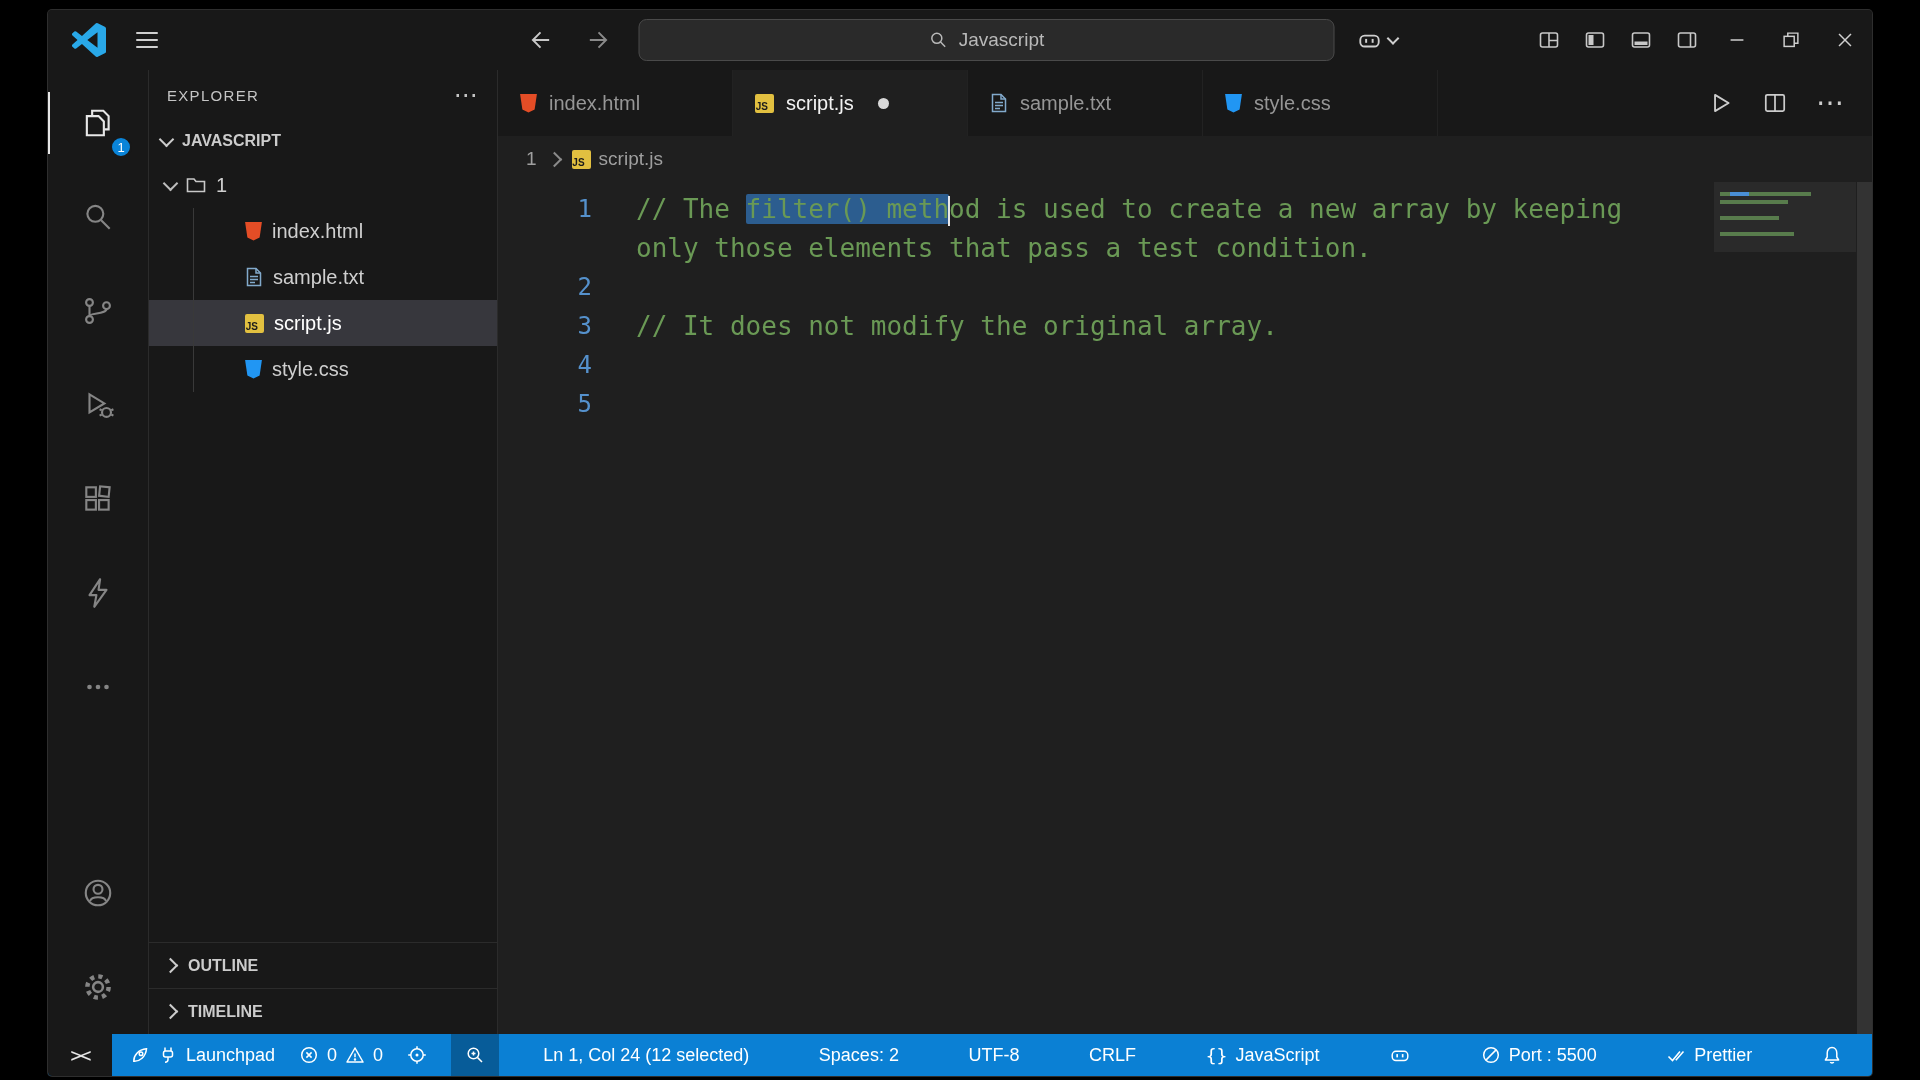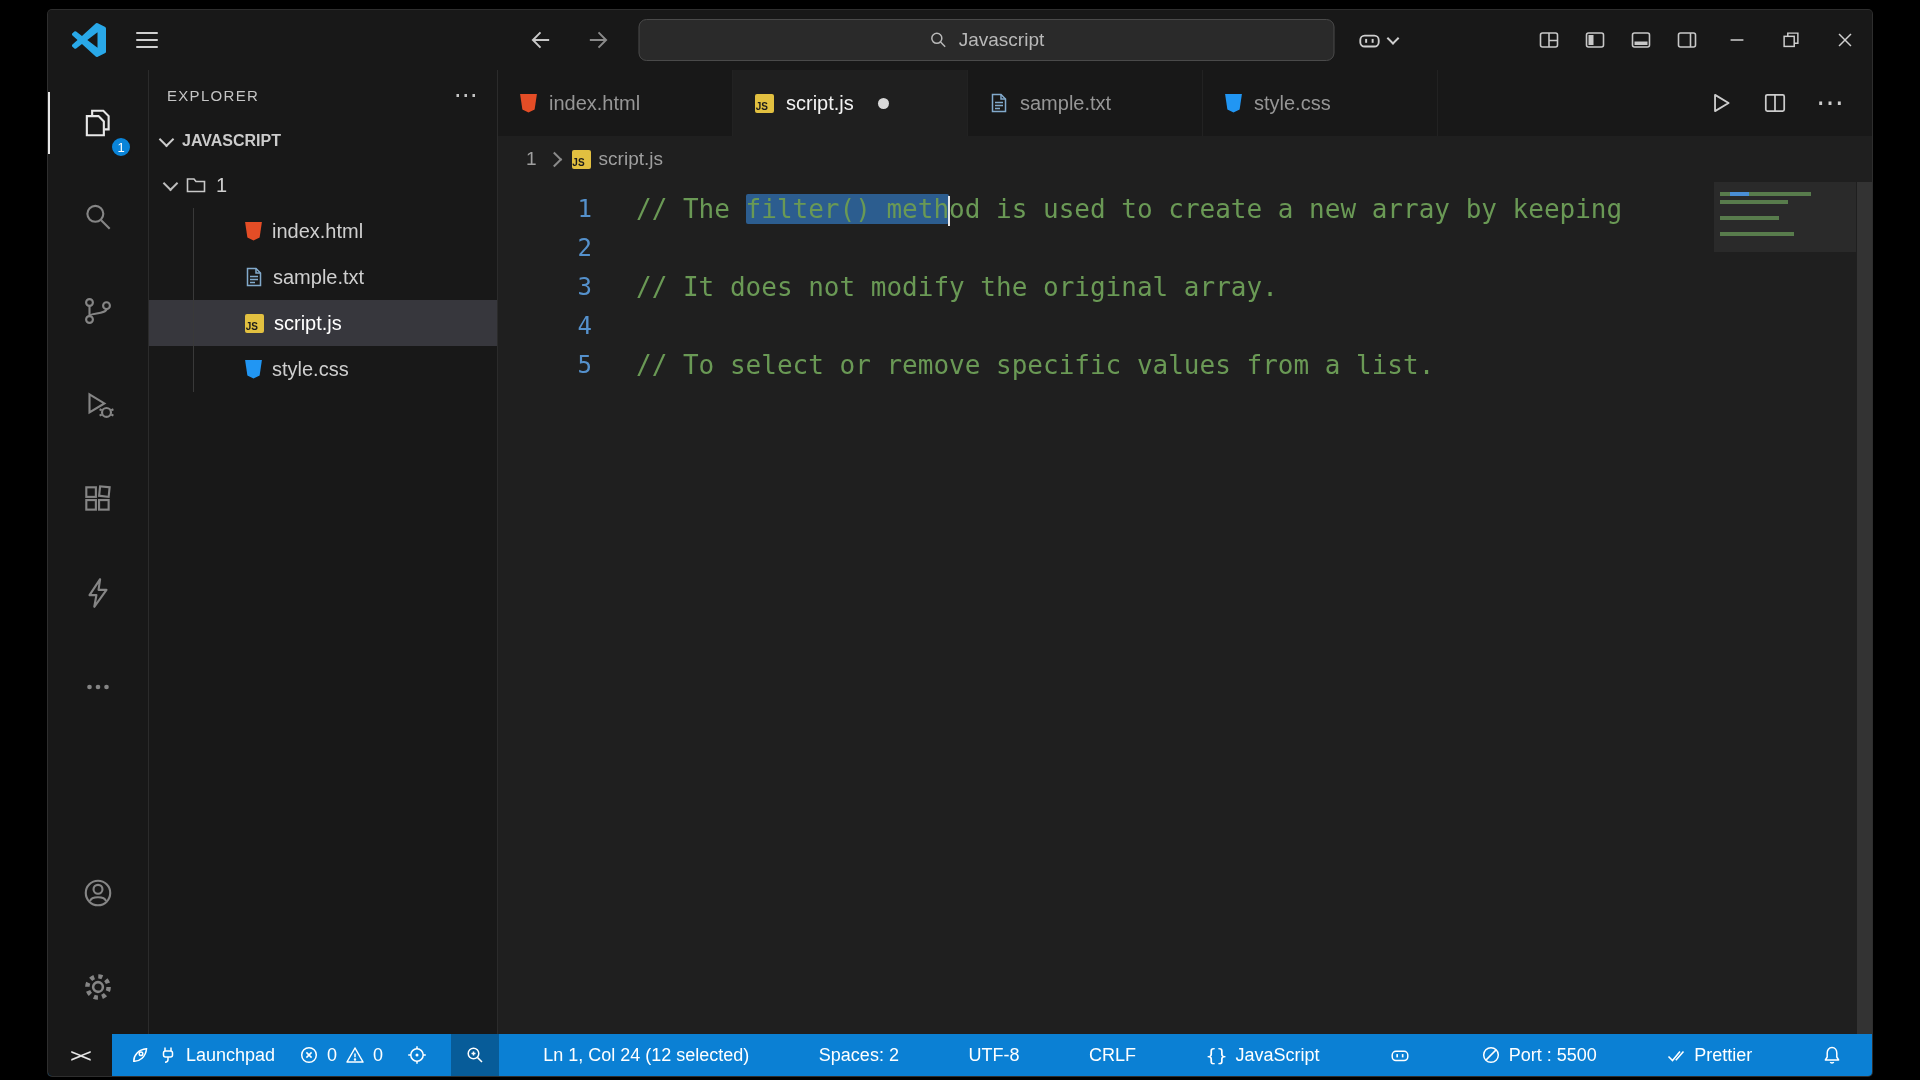--- a/index.html
+++ b/index.html
@@ -289,20 +289,30 @@
           <div class="tree-row selected" style="padding-left: 96px;">
             <span class="ficon jsbox">JS</span>
             <span class="tree-label">script.js</span>
           </div>
           <div class="tree-row" style="padding-left: 96px;">
             <span class="ficon shield shield-css"></span>
             <span class="tree-label">style.css</span>
           </div>
           <div class="tree-guide"></div>
         </div>
+      <div class="sb-bottom">
+        <div class="panel-row">
+          <span class="chev right"></span>
+          <span>OUTLINE</span>
+        </div>
+        <div class="panel-row">
+          <span class="chev right"></span>
+          <span>TIMELINE</span>
+        </div>
+      </div>
     </div>
 
     <div class="editor-area">
       <div class="tabbar">
         <div id="tabs" style="display:flex;align-items:stretch;">
             <div class="tab">
               <span class="ficon shield shield-html"></span>
               <span class="tab-label">index.html</span>
               <span class="dot-space"></span>
             </div>
@@ -353,34 +363,37 @@
             <span>script.js</span>
           </span>
         </div>
       <div class="editor-body">
         <div class="code" id="code">
             <div class="line">
               <span class="gutter">1</span>
               <span class="ltext"><span>// The </span><span class="sel">filter() meth</span><span class="caret"></span><span>od is used to create a new array by keeping</span></span>
             </div>
             <div class="line">
+              <span class="gutter"></span>
+              <span class="ltext"><span>only those elements that pass a test condition.</span></span>
+            </div>
+            <div class="line">
               <span class="gutter">2</span>
               <span class="ltext"></span>
             </div>
             <div class="line">
               <span class="gutter">3</span>
               <span class="ltext"><span>// It does not modify the original array.</span></span>
             </div>
             <div class="line">
               <span class="gutter">4</span>
               <span class="ltext"></span>
             </div>
             <div class="line">
               <span class="gutter">5</span>
-              <span class="ltext"><span>// To select or remove specific values from a list.</span></span>
             </div>
           </div>
         <div class="minimap-slider"></div>
         <div class="minimap" id="minimap">
             <div class="mrow">
               <span class="mbar" style="width: 10.15px;"></span>
               <span class="mbar msel" style="width: 18.85px;"></span>
               <span class="mbar" style="width: 62.35px;"></span>
             </div>
             <div class="mrow">

